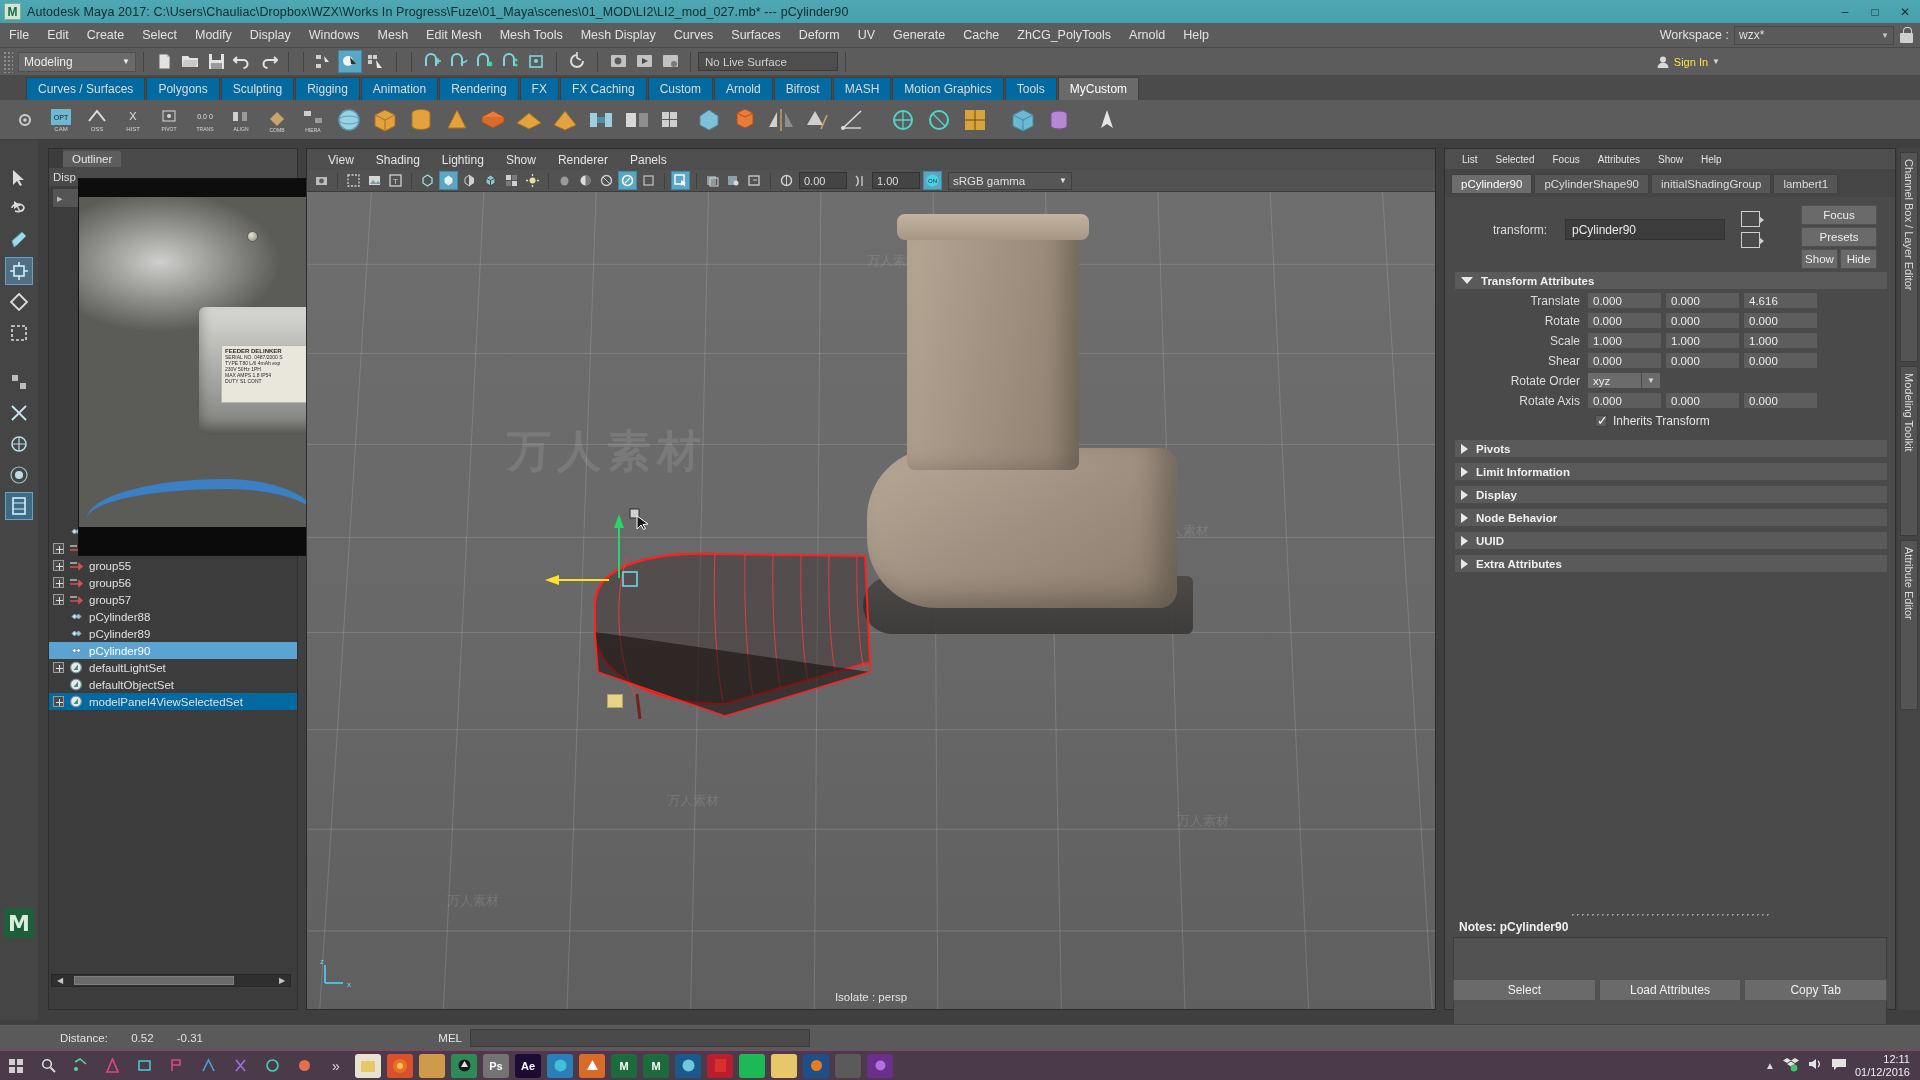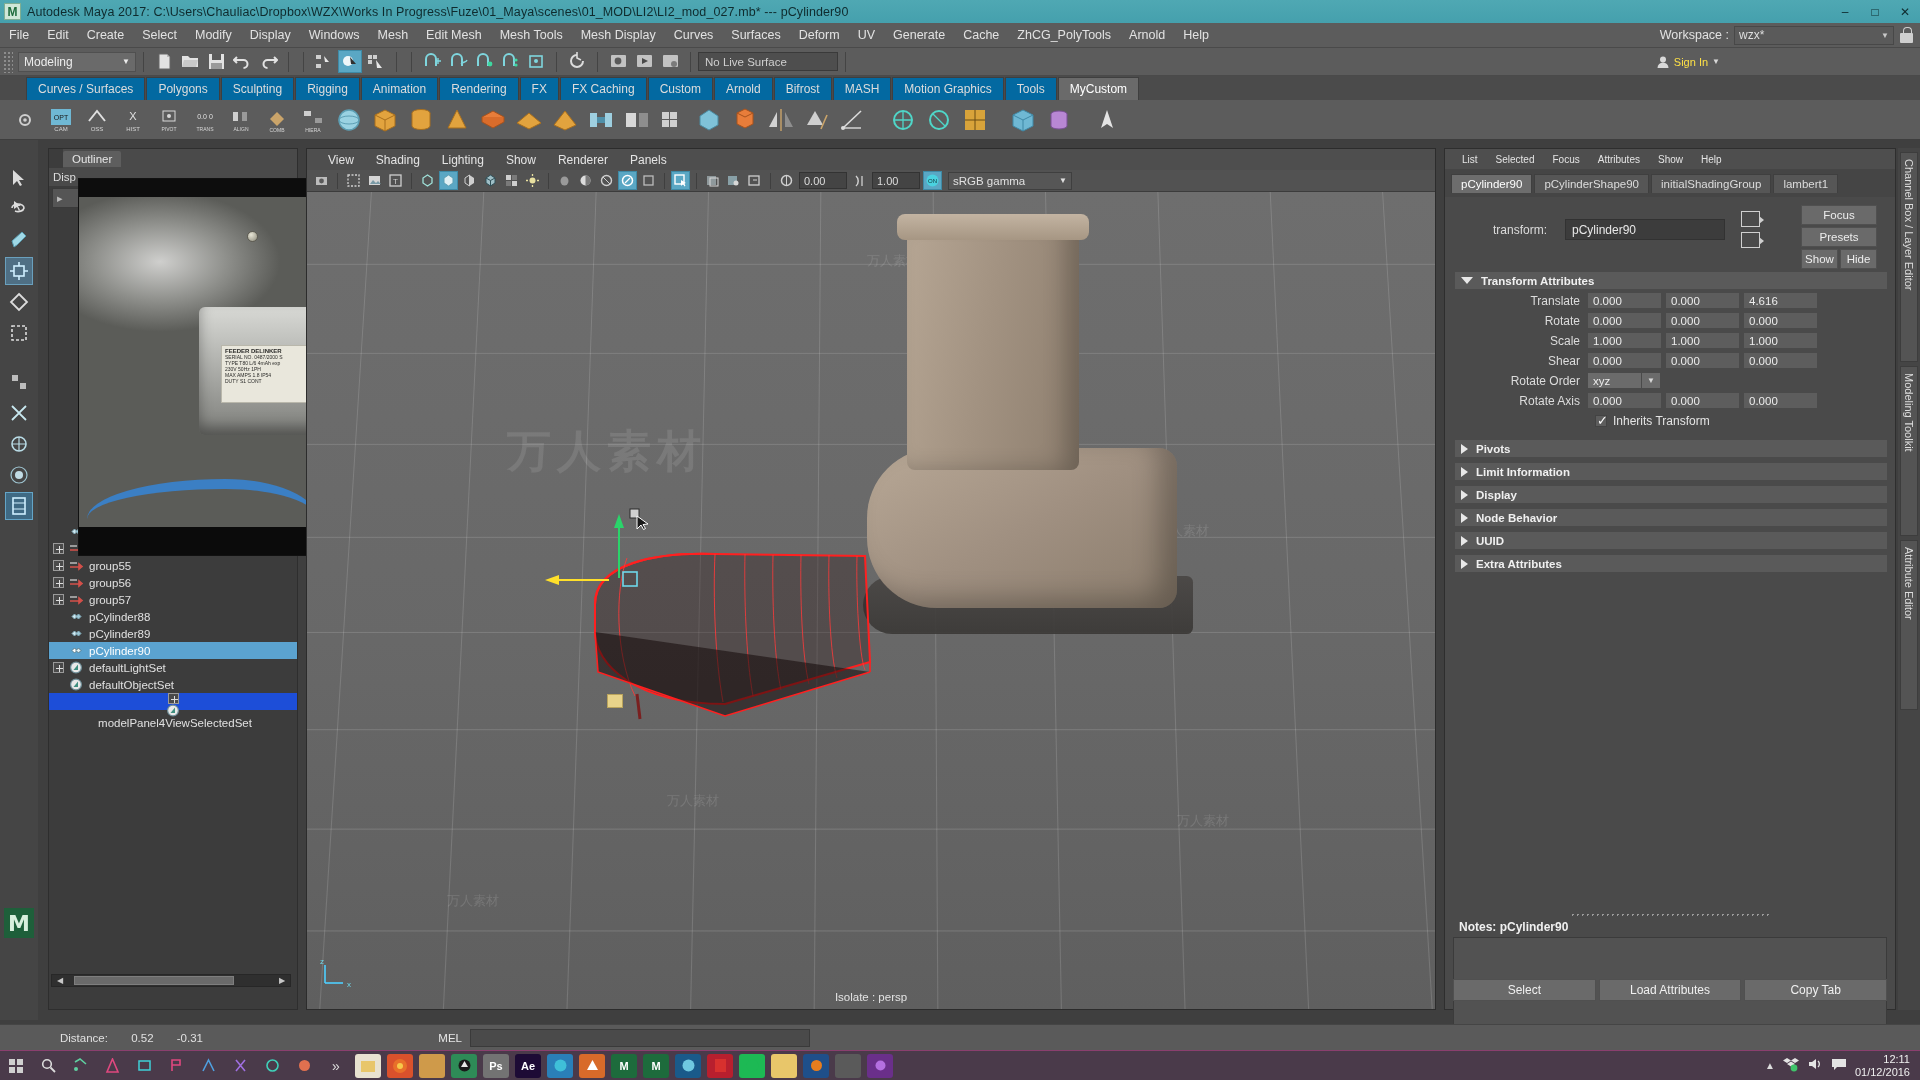--- a/index.html
+++ b/index.html
@@ -85,21 +85,21 @@
   #outliner-menu { height:18px; background:#4a4a4a; display:flex; align-items:center;
     padding-left:4px; gap:10px; font-size:11.5px; color:#dcdcdc; }
   #outliner-search { height:20px; margin:2px 3px; background:#555; border:1px solid #3a3a3a;
     display:flex; align-items:center; padding:0 4px; gap:4px; }
   #outliner-search .se { font-size:11px; color:#bbb; }
   #outliner-tree { position:absolute; left:0; top:62px; width:248px; height:735px;
     overflow:hidden; padding-top:2px; }
   .onode { height:17px; display:flex; align-items:center; font-size:11.5px; color:#e0e0e0;
     padding-left:4px; white-space:nowrap; }
   .onode.selected { background:#5ba3d0; color:#ffffff; }
-  .onode.set-row { background:#1d4ed8;flex-direction:column; }
+  .onode.set-row { background:#0369a1; }
   .expander { width:11px; height:11px; border:1px solid #9a9a9a; margin-right:4px;
     position:relative; flex:none; background:#4a4a4a; }
   .expander::before { content:""; position:absolute; left:2px; top:4.5px; width:7px; height:1px; background:#ddd; }
   .expander::after { content:""; position:absolute; left:5px; top:2px; width:1px; height:7px; background:#ddd; }
   .expander.blank { border:none; background:none; }
   .expander.blank::before, .expander.blank::after { display:none; }
   .nicon { width:16px; height:13px; margin-right:5px; flex:none; }
   #outliner-hscroll { position:absolute; left:2px; bottom:22px; width:240px; height:13px;
     background:#2f2f2f; border:1px solid #272727; }
   #outliner-hscroll .thumb { position:absolute; left:22px; top:1px; width:160px; height:9px;

